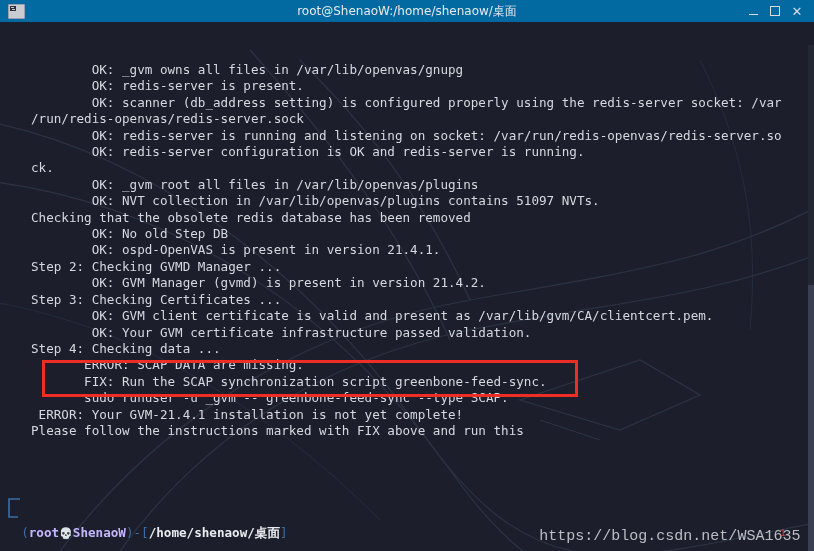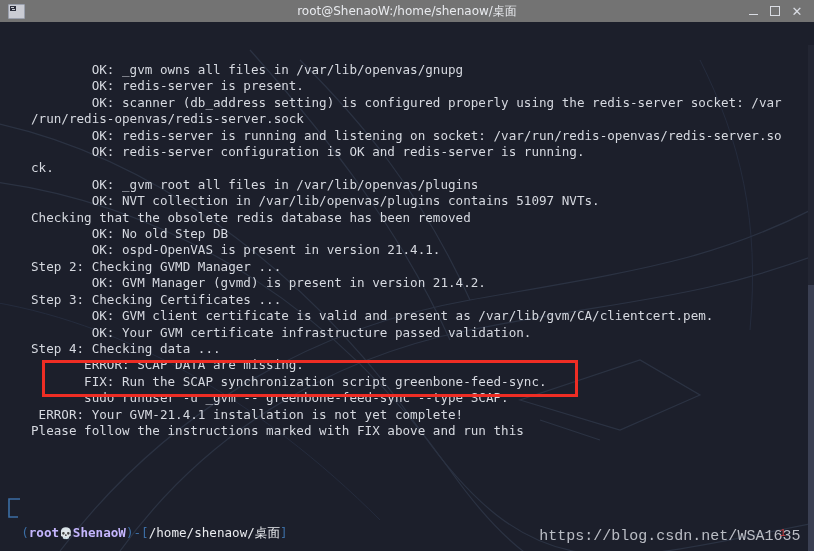--- a/index.html
+++ b/index.html
@@ -27,21 +27,21 @@
     opacity: 1;
   }
   .wallpaper svg { position: absolute; inset: 0; }
 
   
   .titlebar {
     position: absolute;
     top: 0; left: 0;
     width: 814px;
     height: 22px;
-    background: #737373;
+    background: #0369a1;
     display: flex;
     align-items: center;
     z-index: 5;
   }
   .term-icon {
     width: 15px; height: 13px;
     margin-left: 8px;
     border: 1px solid #9aa0ad;
     border-radius: 1px;
     background: #caccd4;
@@ -164,21 +164,21 @@
     left: 6px;
     top: 492px;
     z-index: 4;
     font-family: "DejaVu Sans Mono", monospace;
     font-size: 12.6px;
     line-height: 16.4px;
     white-space: pre;
   }
   .pl-blue { color: #3b6ea5; }
   .pl-red  { color: #c4b5fd; font-weight: bold; }
-  .pl-white{ color: #e9ebef; font-weight: normal; margin-top: 7px; }
+  .pl-white{ color: #e9ebef; font-weight: bold; margin-top: 7px; }
   .pl-skull{ color: #e9ebef; font-size: 11px; }
 
   
   .prompt-corner {
     position: absolute;
     left: 6px;
     top: 496px;
     width: 16px;
     height: 26px;
     z-index: 4;

